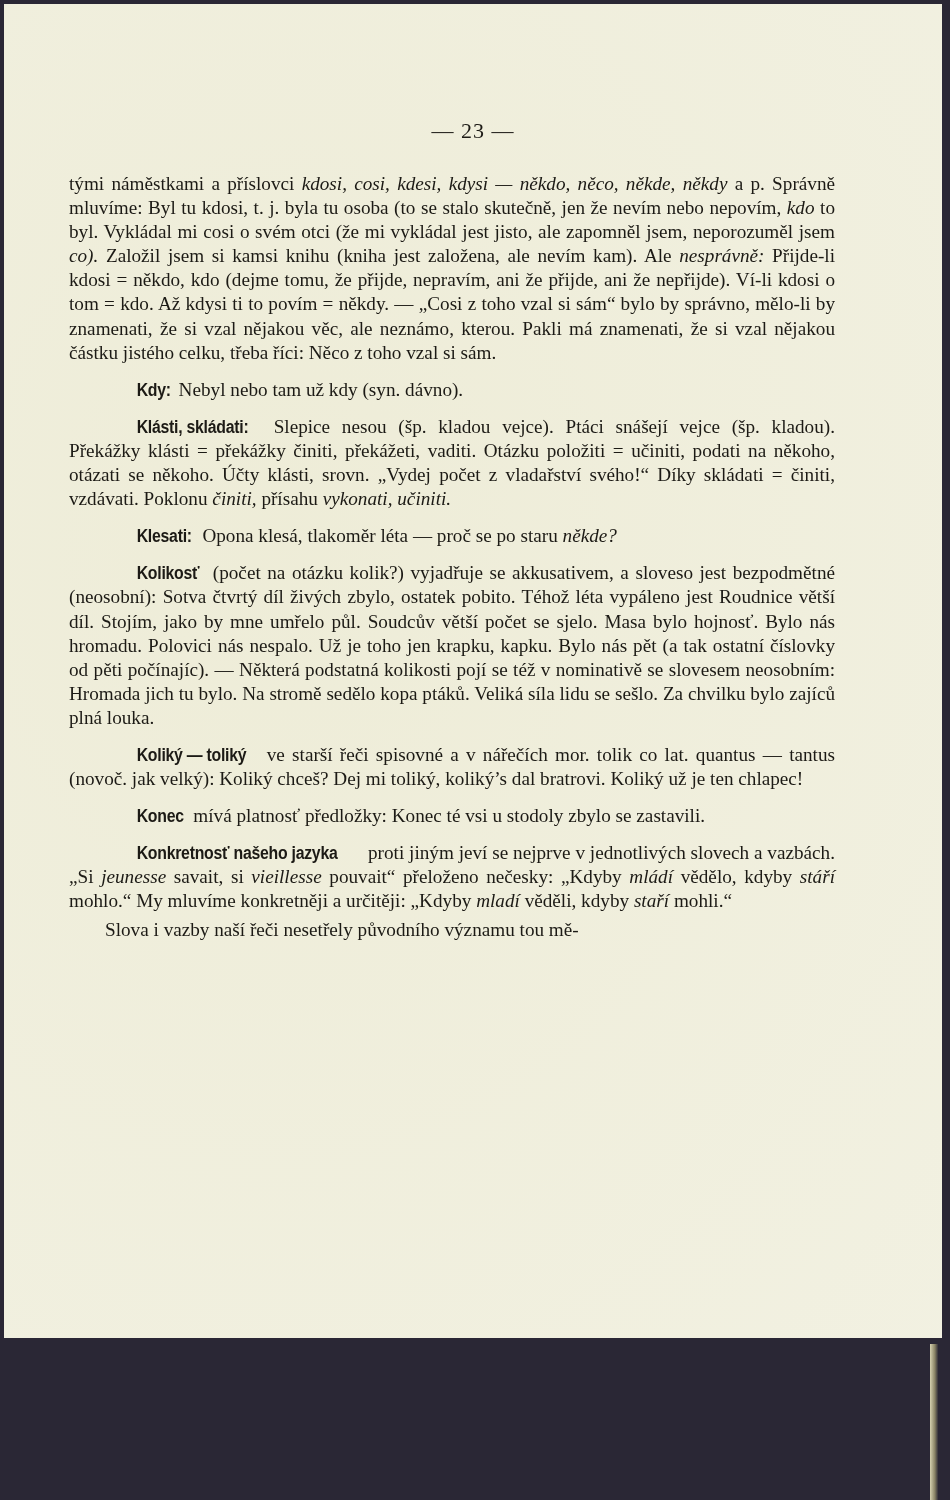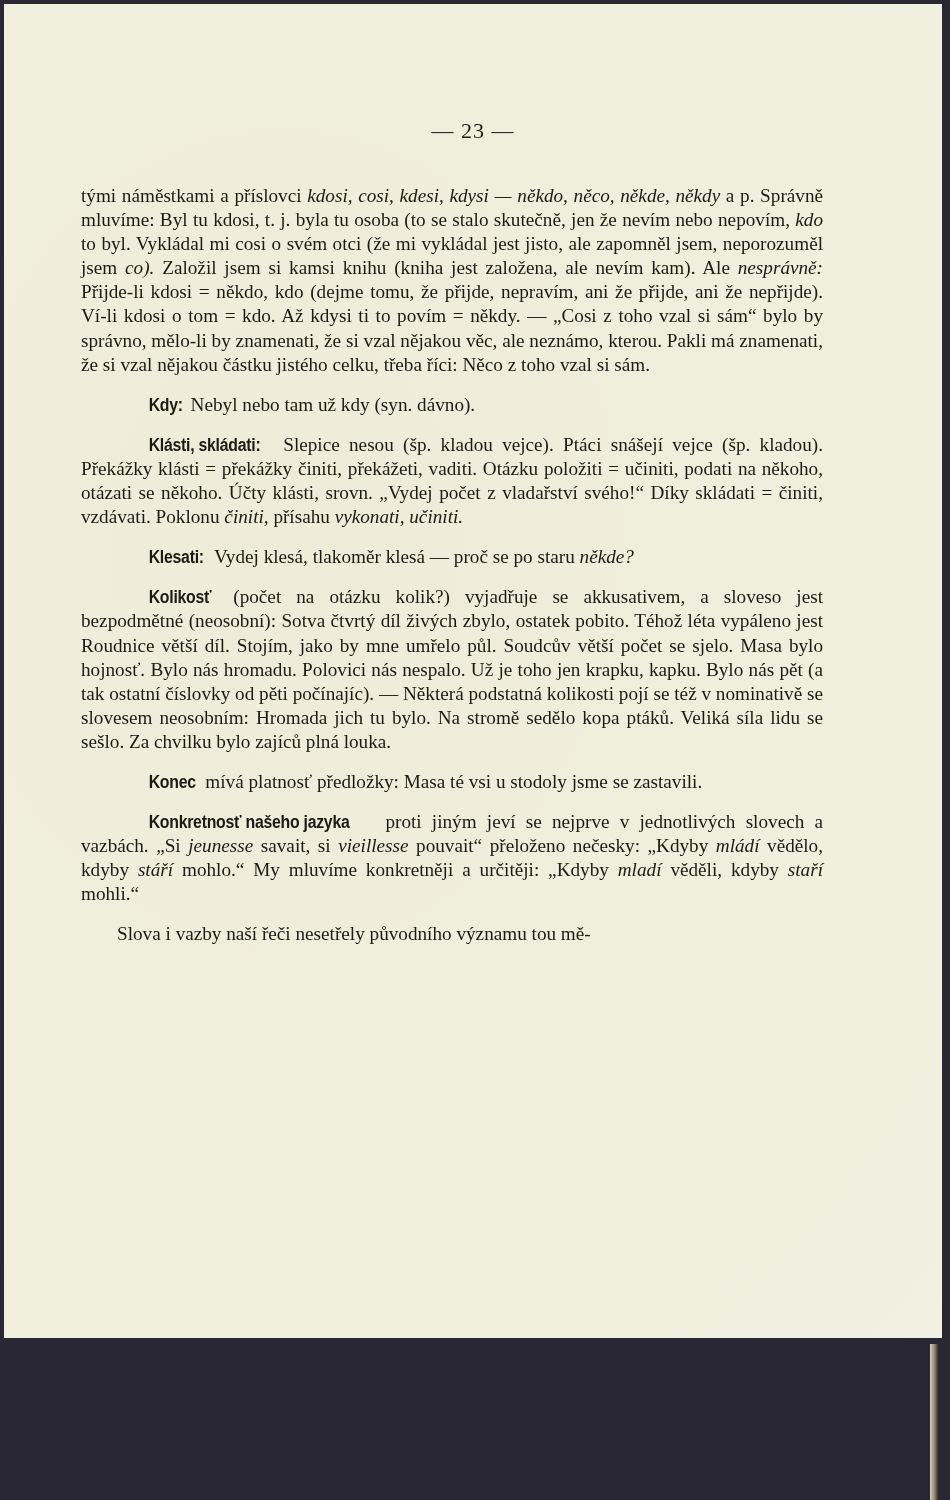--- a/index.html
+++ b/index.html
@@ -20,40 +20,41 @@
   }
   .page-number {
     position: absolute; top: 114px; left: 0; width: 100%;
     text-align: center; font-size: 22px; color: #1d1b16; letter-spacing: 1px;
   }
   .text-block {
     position: absolute; left: 61px; top: 164px; width: 774px;
     color: #1c1a15; font-size: 19.2px; line-height: 24.1px;
     text-align: justify;
   }
-  .para { margin: 16px; }
+  .para { margin: 4px; }
   .para.indent { text-indent: 36px; }
   .gap { margin-top: 13px; }
   .head {
     font-family: "Liberation Sans", "DejaVu Sans", sans-serif;
     font-weight: bold; font-size: 18px; letter-spacing: -0.3px;
     transform: scaleX(0.88); display: inline-block; transform-origin: left;
     margin-right: -6px;
   }
   i { font-style: italic; }
 </style>
 </head>
 <body>
 
 <div class="page">
   <div class="page-number">— 23 —</div>
   <div class="text-block" id="text-block">
       <p class="para"><span>tými náměstkami a příslovci </span><i>kdosi, cosi, kdesi, kdysi — někdo, něco, někde, někdy</i><span> a p. Správně mluvíme: Byl tu kdosi, t. j. byla tu osoba (to se stalo skutečně, jen že nevím nebo nepovím, </span><i>kdo</i><span> to byl. Vykládal mi cosi o svém otci (že mi vykládal jest jisto, ale zapomněl jsem, neporozuměl jsem </span><i>co).</i><span> Založil jsem si kamsi knihu (kniha jest založena, ale nevím kam). Ale </span><i>nesprávně:</i><span> Přijde-li kdosi = někdo, kdo (dejme tomu, že přijde, nepravím, ani že přijde, ani že nepřijde). Ví-li kdosi o tom = kdo. Až kdysi ti to povím = někdy. — „Cosi z toho vzal si sám“ bylo by správno, mělo-li by znamenati, že si vzal nějakou věc, ale neznámo, kterou. Pakli má znamenati, že si vzal nějakou částku jistého celku, třeba říci: Něco z toho vzal si sám.</span></p>
       <p class="para indent gap"><span class="head">Kdy:</span><span> Nebyl nebo tam už kdy (syn. dávno).</span></p>
       <p class="para indent gap"><span class="head">Klásti, skládati:</span><span> Slepice nesou (šp. kladou vejce). Ptáci snášejí vejce (šp. kladou). Překážky klásti = překážky činiti, překážeti, vaditi. Otázku položiti = učiniti, podati na někoho, otázati se někoho. Účty klásti, srovn. „Vydej počet z vladařství svého!“ Díky skládati = činiti, vzdávati. Poklonu </span><i>činiti,</i><span> přísahu </span><i>vykonati, učiniti.</i></p>
-      <p class="para indent gap"><span class="head">Klesati:</span><span> Vydej klesá, tlakoměr klesá — proč se po staru </span><i>někde?</i></p>
+      <p class="para indent gap"><span class="head">Klesati:</span><span> Opona klesá, tlakoměr léta — proč se po staru </span><i>někde?</i></p>
       <p class="para indent gap"><span class="head">Kolikosť</span><span> (počet na otázku kolik?) vyjadřuje se akkusativem, a sloveso jest bezpodmětné (neosobní): Sotva čtvrtý díl živých zbylo, ostatek pobito. Téhož léta vypáleno jest Roudnice větší díl. Stojím, jako by mne umřelo půl. Soudcův větší počet se sjelo. Masa bylo hojnosť. Bylo nás hromadu. Polovici nás nespalo. Už je toho jen krapku, kapku. Bylo nás pět (a tak ostatní číslovky od pěti počínajíc). — Některá podstatná kolikosti pojí se též v nominativě se slovesem neosobním: Hromada jich tu bylo. Na stromě sedělo kopa ptáků. Veliká síla lidu se sešlo. Za chvilku bylo zajíců plná louka.</span></p>
-      <p class="para indent gap"><span class="head">Konec</span><span> mívá platnosť předložky: Masa té vsi u stodoly jsme se zastavili.</span></p>
+      <p class="para indent gap"><span class="head">Koliký — toliký</span><span> ve starší řeči spisovné a v nářečích mor. tolik co lat. quantus — tantus (novoč. jak velký): Koliký chceš? Dej mi toliký, koliký’s dal bratrovi. Koliký už je ten chlapec!</span></p>
+      <p class="para indent gap"><span class="head">Konec</span><span> mívá platnosť předložky: Konec té vsi u stodoly zbylo se zastavili.</span></p>
       <p class="para indent gap"><span class="head">Konkretnosť našeho jazyka</span><span> proti jiným jeví se nejprve v jednotlivých slovech a vazbách. „Si </span><i>jeunesse</i><span> savait, si </span><i>vieillesse</i><span> pouvait“ přeloženo nečesky: „Kdyby </span><i>mládí</i><span> vědělo, kdyby </span><i>stáří</i><span> mohlo.“ My mluvíme konkretněji a určitěji: „Kdyby </span><i>mladí</i><span> věděli, kdyby </span><i>staří</i><span> mohli.“</span></p>
       <p class="para indent"><span>Slova i vazby naší řeči nesetřely původního významu tou mě-</span></p>
     </div>
   <div class="edge"></div>
 </div>
 
 </body></html>

